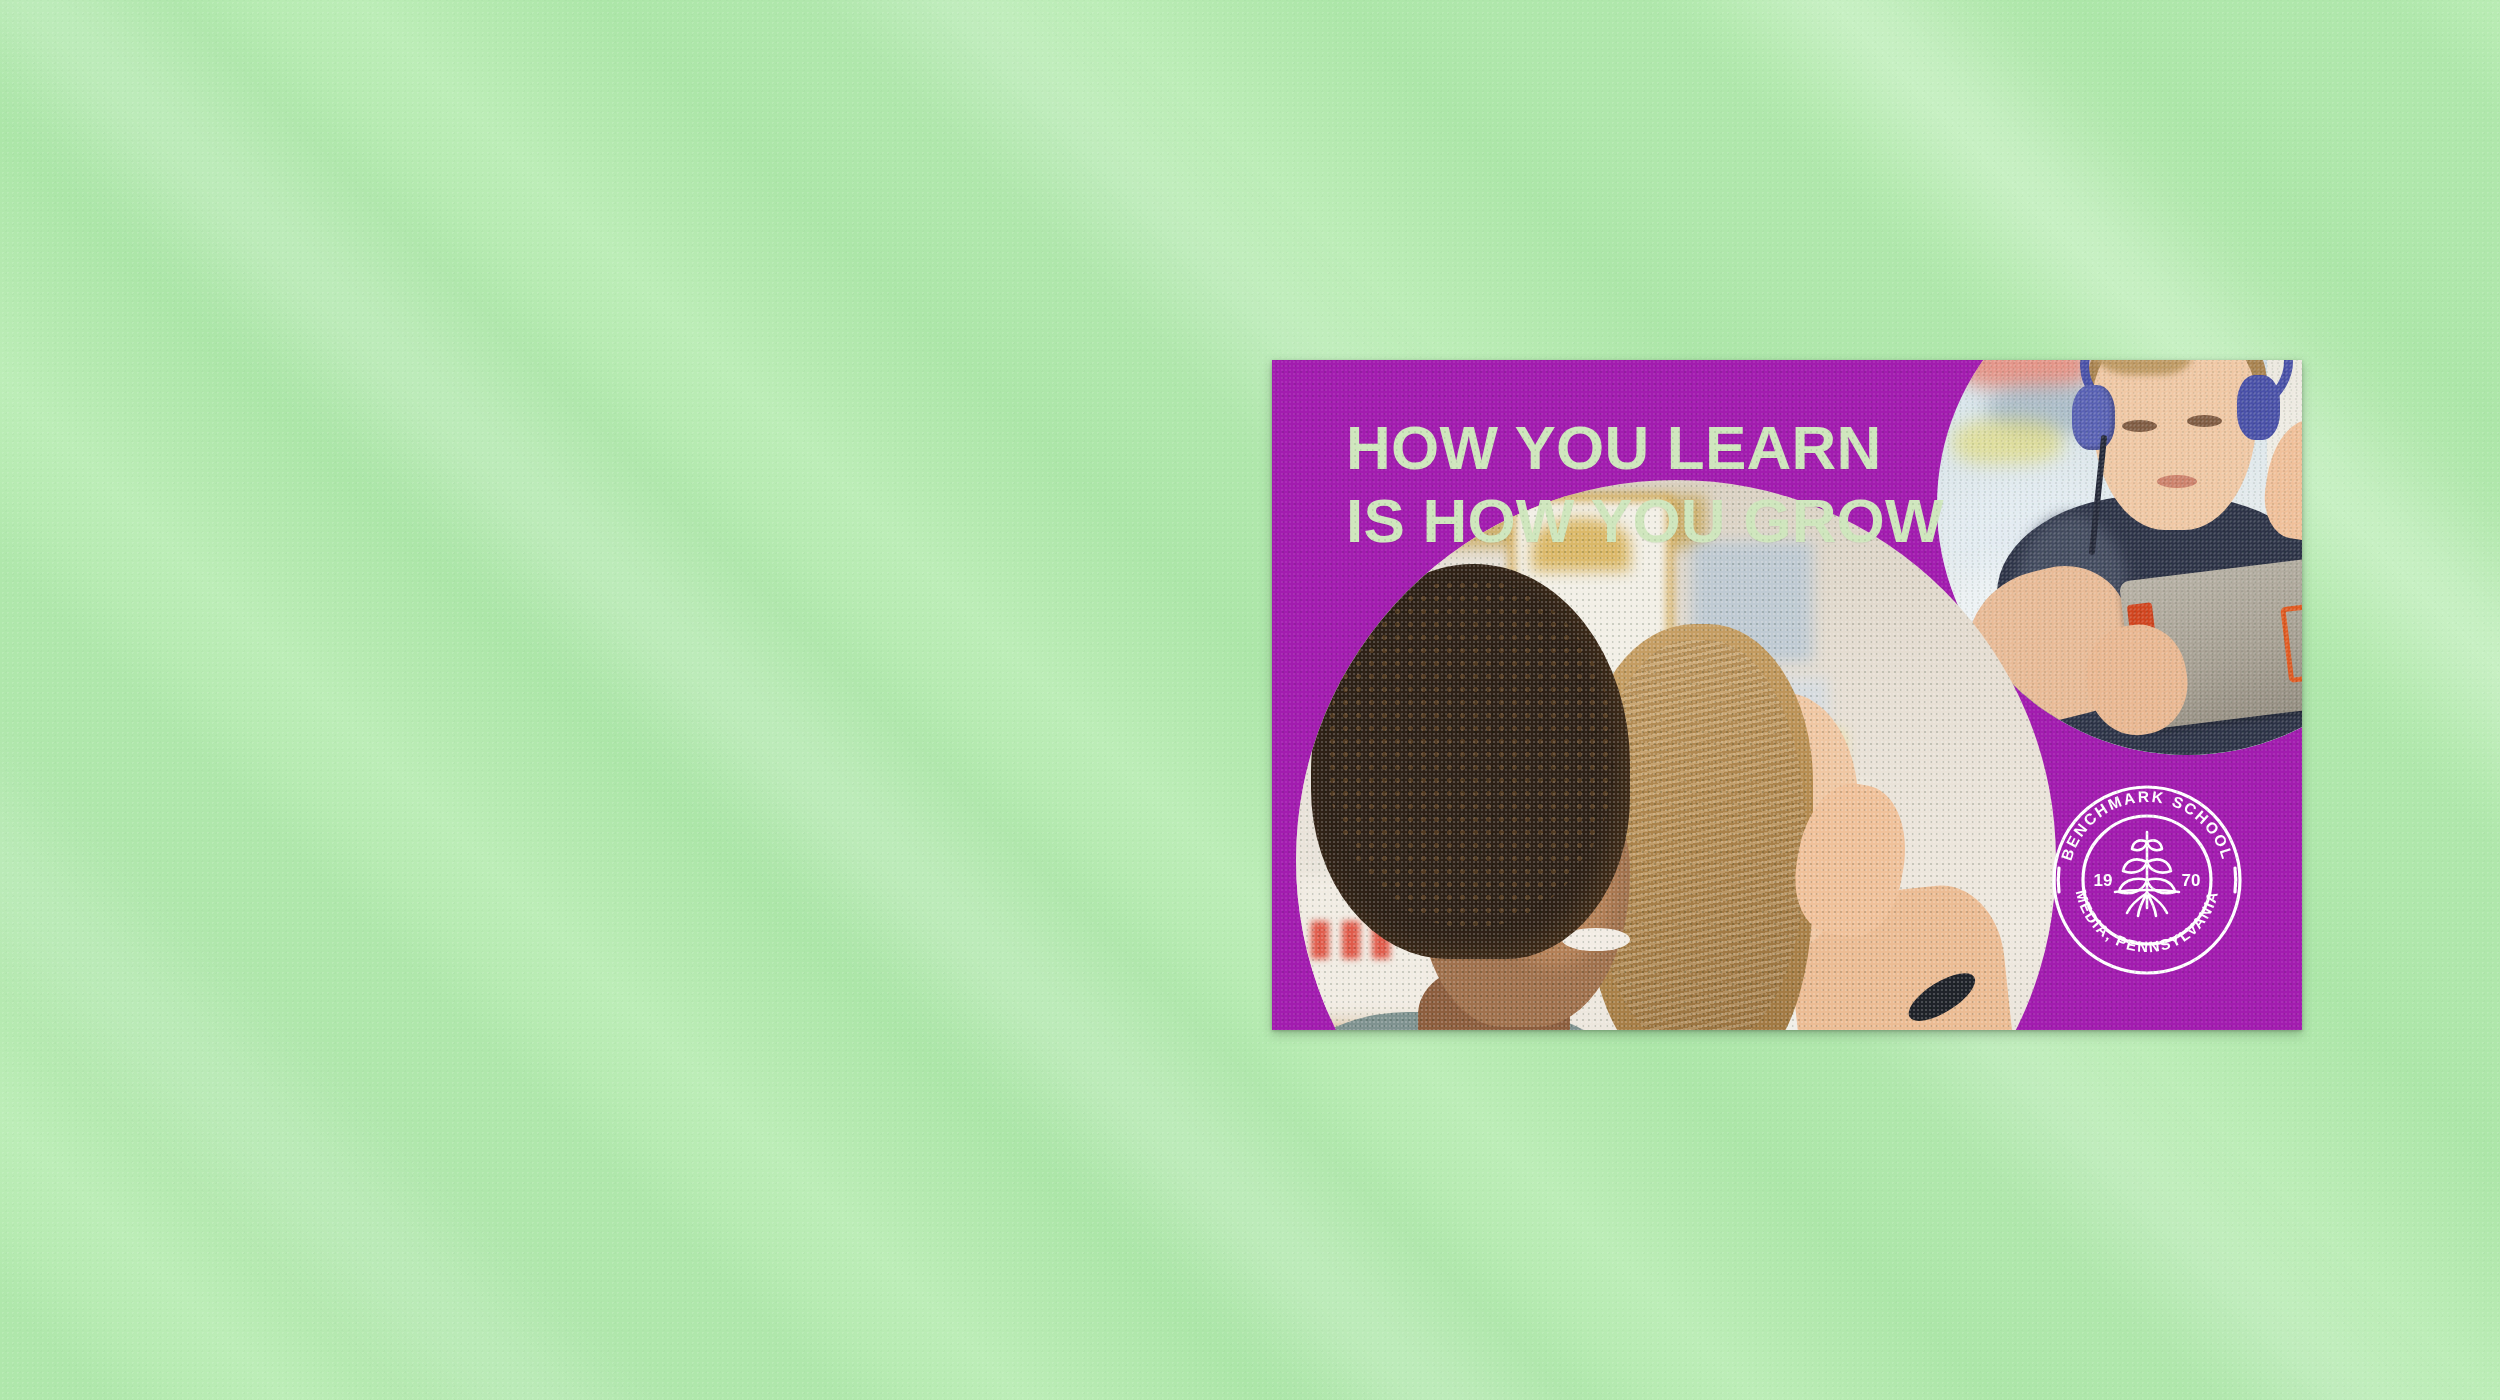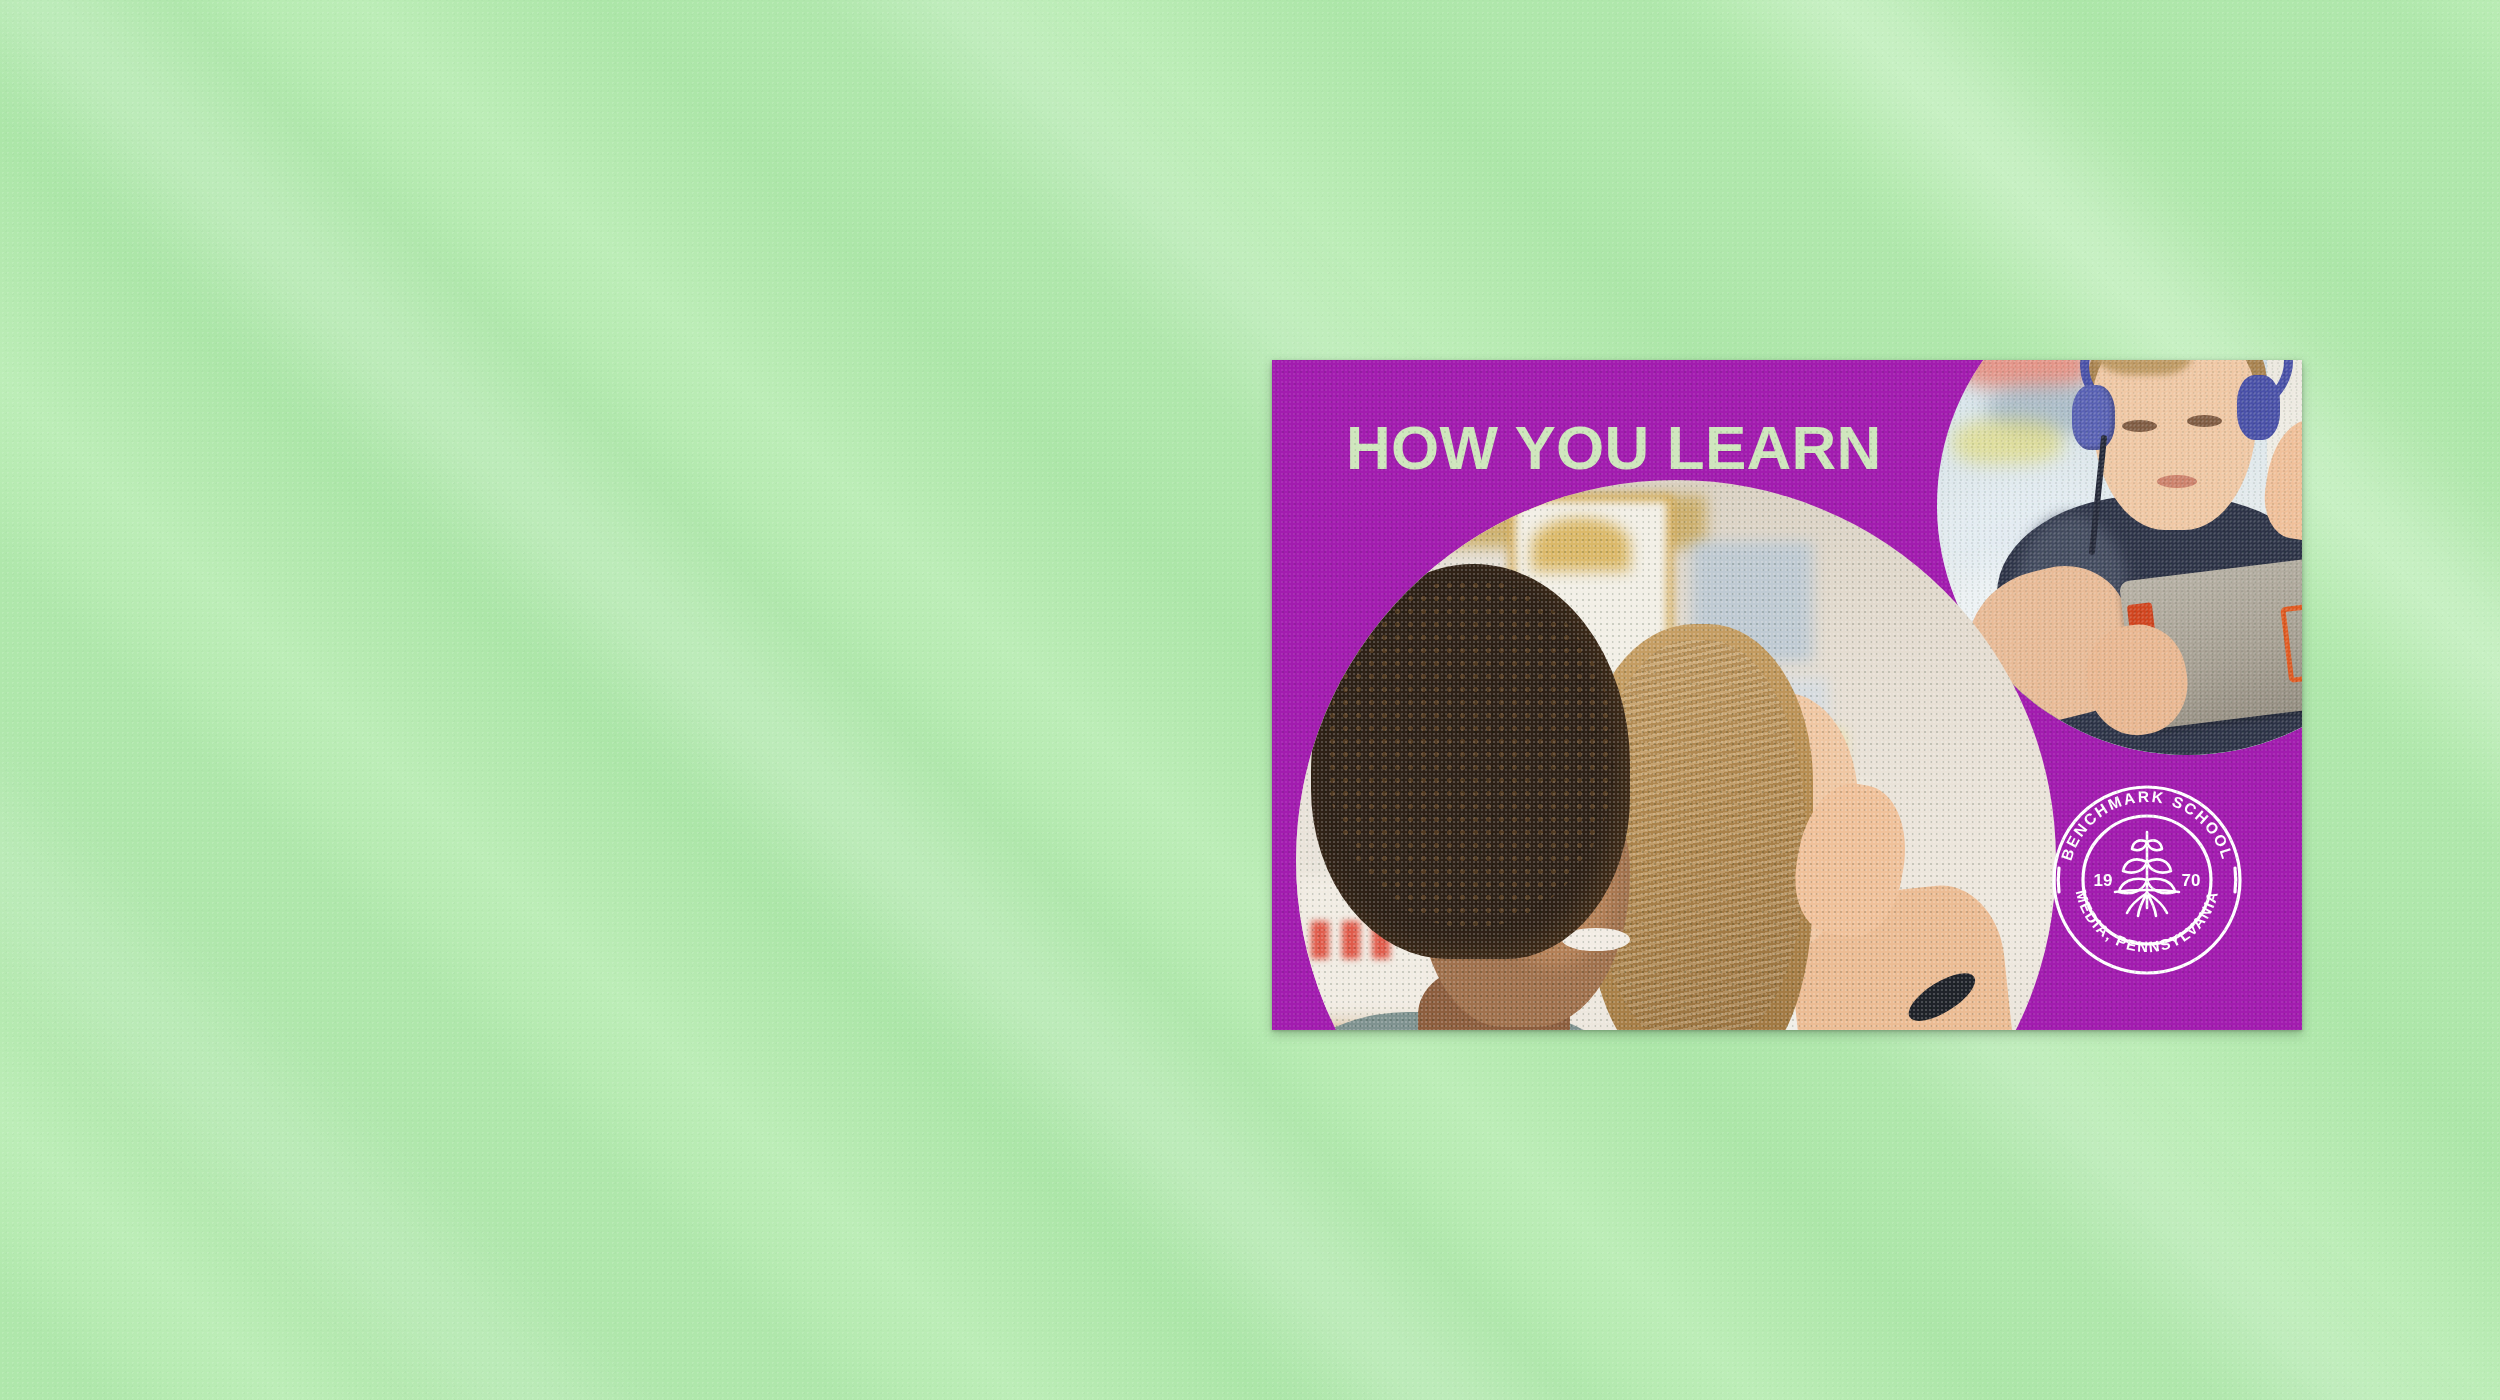--- a/index.html
+++ b/index.html
@@ -420,20 +420,21 @@
         <div class="tr-tablet-grip"></div>
         <div class="tr-tablet-o1"></div>
 
       </div>
       <div class="tr-hand2"></div>
       <div class="photo-grain"></div>
     </div>
 
     <div class="headline">
       <span class="l1">HOW YOU LEARN</span>
+      <span class="l2">IS HOW YOU GROW</span>
     </div>
 
     <div class="photo-bottom">
       <div class="scene"></div>
       <div class="bb bb-wall"></div>
       <div class="bb bb-shelf"></div>
       <div class="bb bb-frame1"></div>
       <div class="bb bb-rainbow"></div>
       <div class="bb bb-frame2"></div>
       <div class="bb bb-frame3"></div>

